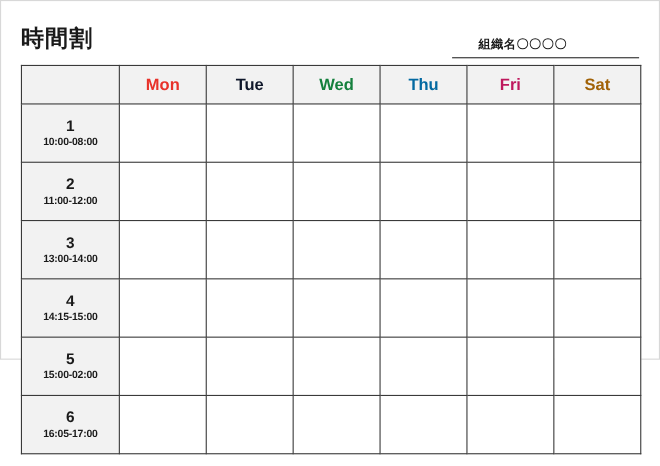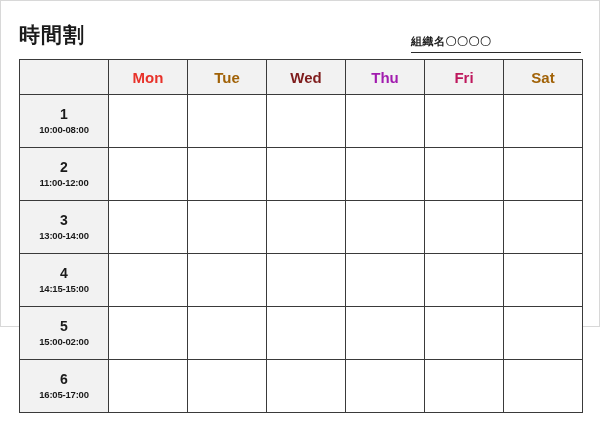--- a/index.html
+++ b/index.html
@@ -42,20 +42,21 @@
     width: 170px;
     border-bottom: 1.5px solid #2b2b2b;
     padding-bottom: 3px;
     text-align: left;
   }
   .org-label {
     font-size: 11px;
     font-weight: bold;
     color: #1a1a1a;
     letter-spacing: 0.5px;
+    margin-left: 24px;
   }
   table.timetable {
     position: absolute;
     left: 18px;
     top: 58px;
     width: 564px;
     border-collapse: collapse;
     table-layout: fixed;
     border-radius: 25px;
   }
@@ -111,23 +112,23 @@
     <div class="org-wrap">
       <span class="org-label">組織名〇〇〇〇</span>
     </div>
   </div>
 
   <table class="timetable">
     <thead>
       <tr>
         <th class="corner"></th>
         <th style="color: rgb(232, 50, 42);"><span>Mon</span></th>
-        <th style="color: #a16207; text-align: center;"><span>Tue</span></th>
-        <th style="color: #7f1d1d;"><span>Wed</span></th>
-        <th style="color: #a21caf;"><span>Thu</span></th>
+        <th style="color: #0f172a; text-align: center;"><span>Tue</span></th>
+        <th style="color: #15803d;"><span>Wed</span></th>
+        <th style="color: #0369a1;"><span>Thu</span></th>
         <th style="color: #be185d;"><span>Fri</span></th>
         <th style="color: #a16207;"><span>Sat</span></th>
       </tr>
     </thead>
     <tbody>
       <tr>
         <th class="period">
           <div class="period-num">1</div>
           <div class="period-time">10:00-08:00</div>
         </th>

